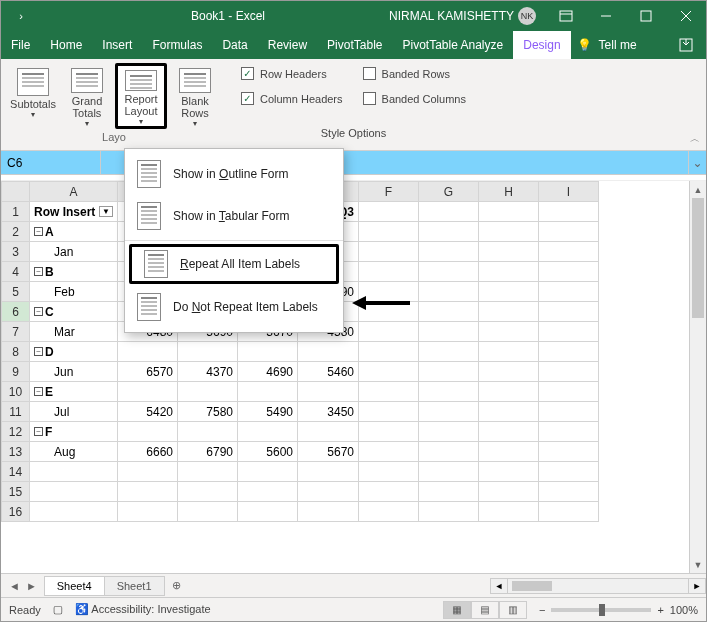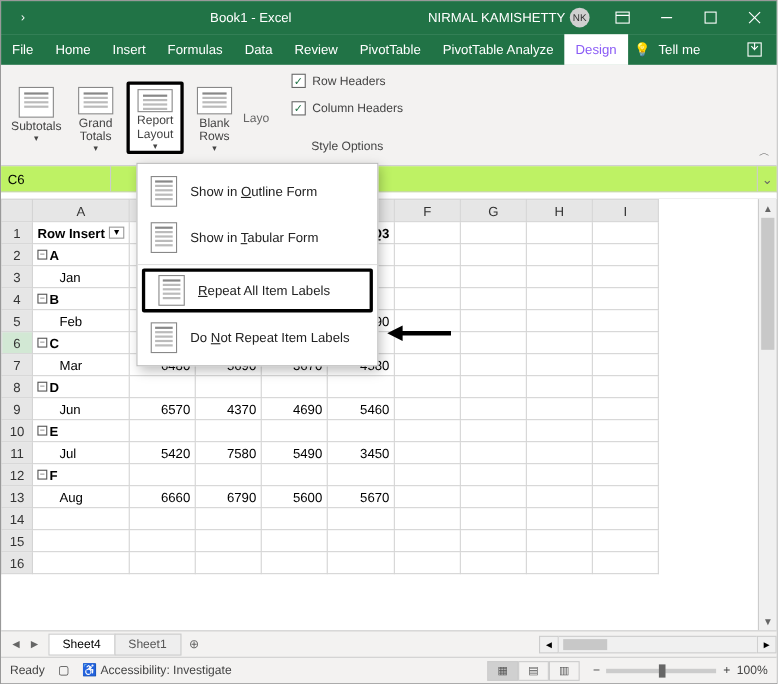--- a/index.html
+++ b/index.html
@@ -18,39 +18,39 @@
 
   
   .tabs { height: 28px; background: #217346; display: flex; align-items: stretch; font-size: 12px; text-align: right; }
   .tab { padding: 0 10px; color: #fff; display:flex; align-items:center; cursor: pointer; }
   .tab.active { background: #fff; color: #8b5cf6; }
   .tabs .lamp { width: 28px; display:flex; align-items:center; justify-content:center; color:#fff; }
   .tabs .share { width: 40px; display:flex; align-items:center; justify-content:center; margin-left:auto; }
 
   
   .ribbon { height: 92px; background: #f3f2f1; border-bottom: 1px solid #d0d0d0; display: flex; position: relative; font-size: 11px; color:#444; }
-  .rgroup { display:flex; flex-direction:row; align-items:center; padding: 4px 6px 0 6px; }
+  .rgroup { display:flex; flex-direction:column; align-items:center; padding: 4px 6px 0 6px; }
   .rgroup .btns { display:flex; gap: 2px; }
   .bigbtn { width: 52px; height: 66px; display:flex; flex-direction:column; align-items:center; justify-content:flex-start; text-align:center; padding-top:4px; border:1px solid transparent; cursor:pointer; }
   .bigbtn.hl { border: 3px solid #000; background:#fff; border-radius:2px; }
   .bigbtn .ic { width: 32px; height: 28px; border:1px solid #888; background:#fff; position:relative; margin-bottom:2px; }
   .bigbtn .ic::before, .bigbtn .ic::after { content:""; position:absolute; background:#888; }
   .bigbtn .ic::before { top:4px; left:4px; right:4px; height:2px; box-shadow: 0 4px 0 #bbb, 0 8px 0 #bbb, 0 12px 0 #bbb; }
   .bigbtn .lbl { font-size: 11px; line-height: 12px; }
   .bigbtn .dd { font-size: 8px; }
   .rgroup .caption { font-size: 11px; color:#666; margin-top: 2px; }
   .tableopts { padding: 8px 10px 0 14px; display:flex; flex-direction:column; gap:12px; }
   .chkrow { display:flex; align-items:center; gap: 6px; }
   .chkbox { width:13px; height:13px; border:1px solid #666; display:flex; align-items:center; justify-content:center; font-size:10px; color:#217346; background:#fff; }
   .chkbox.on::after { content:"✓"; }
   .tableopts-cols { display:flex; gap: 20px; }
   .collapse { position:absolute; right:6px; bottom:4px; font-size:10px; color:#666; cursor:pointer; }
 
   
-  .fbar { height: 24px; border-bottom: 1px solid #ccc; display:flex; align-items:stretch; font-size:12px; background:#bef264; }
+  .fbar { height: 24px; border-bottom: 1px solid #ccc; display:flex; align-items:stretch; font-size:12px; background:#7dd3fc; }
   .namebox { width: 100px; border-right:1px solid #ccc; padding: 2px 6px; display:flex; align-items:center; }
   .fbar .expand { width:18px; display:flex; align-items:center; justify-content:center; color:#666; border-left:1px solid #ccc; }
   .fbar .fx { flex:1; }
 
   
   .gridwrap { flex:1; display:flex; position:relative; overflow:hidden; }
   .grid { flex:1; overflow:hidden; position:relative; }
   table { border-collapse: collapse; table-layout: fixed; }
   th, td { border: 1px solid #d4d4d4; font-size: 12px; height: 20px; padding: 0 4px; white-space: nowrap; overflow:hidden; }
   th.colhdr { background:#e6e6e6; text-align:center; font-weight:normal; color:#333; }
@@ -189,20 +189,30 @@
         <div>
           <div class="chkrow">
               <span class="chkbox on"></span>
               <span>Row Headers</span>
             </div>
           <div class="chkrow" style="margin-top:12px">
               <span class="chkbox on"></span>
               <span>Column Headers</span>
             </div>
         </div>
+        <div>
+          <div class="chkrow">
+              <span class="chkbox"></span>
+              <span>Banded Rows</span>
+            </div>
+          <div class="chkrow" style="margin-top:12px">
+              <span class="chkbox"></span>
+              <span>Banded Columns</span>
+            </div>
+        </div>
       </div>
       <div class="caption" style="text-align:center;margin-top:10px">Style Options</div>
     </div>
     <div class="collapse">︿</div>
   </div>
 
   <div class="fbar">
     <div class="namebox">C6</div>
     <div class="fx"></div>
     <div class="expand">⌄</div>

